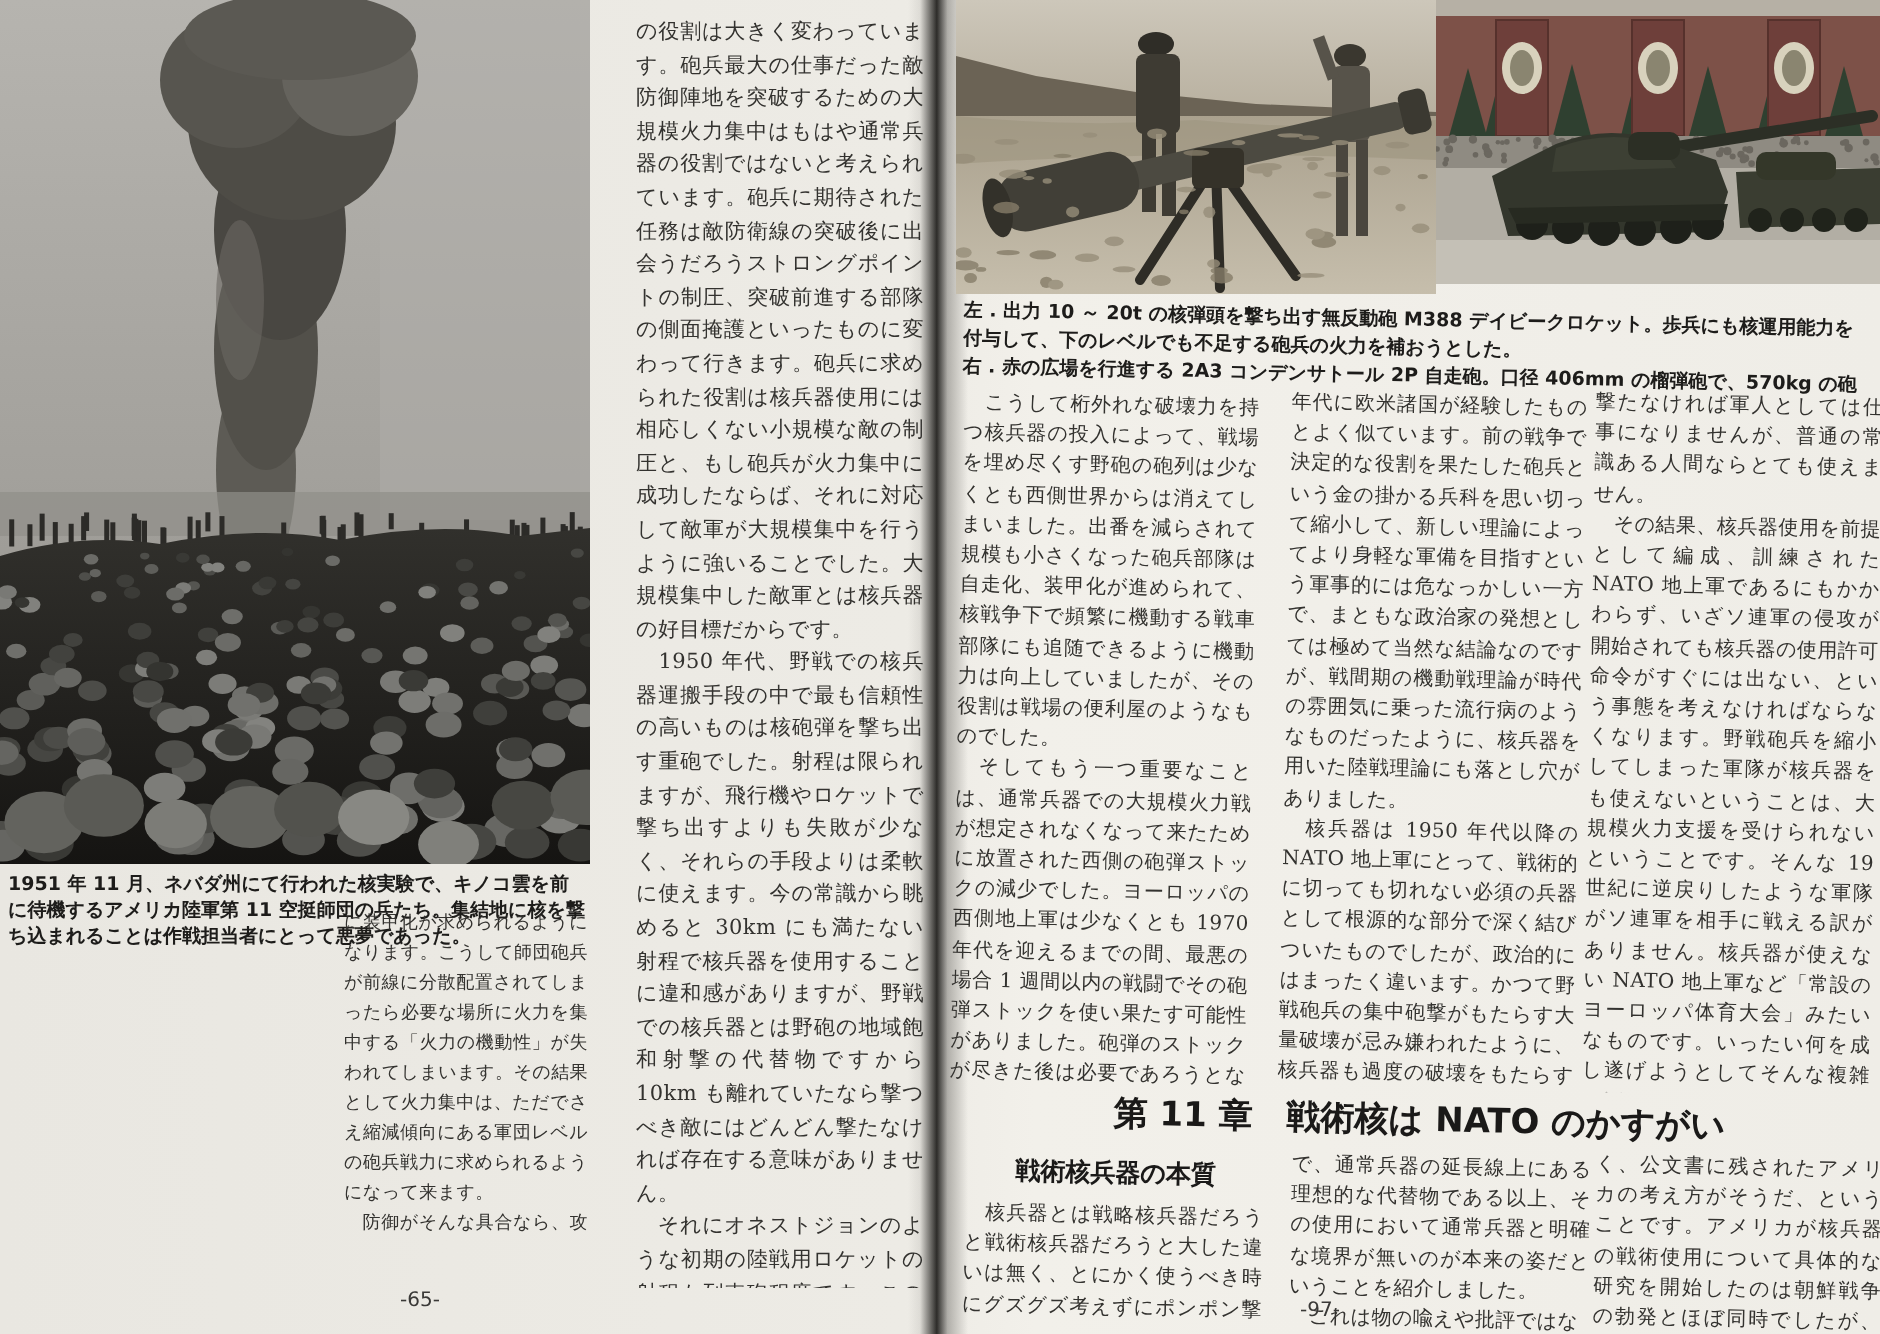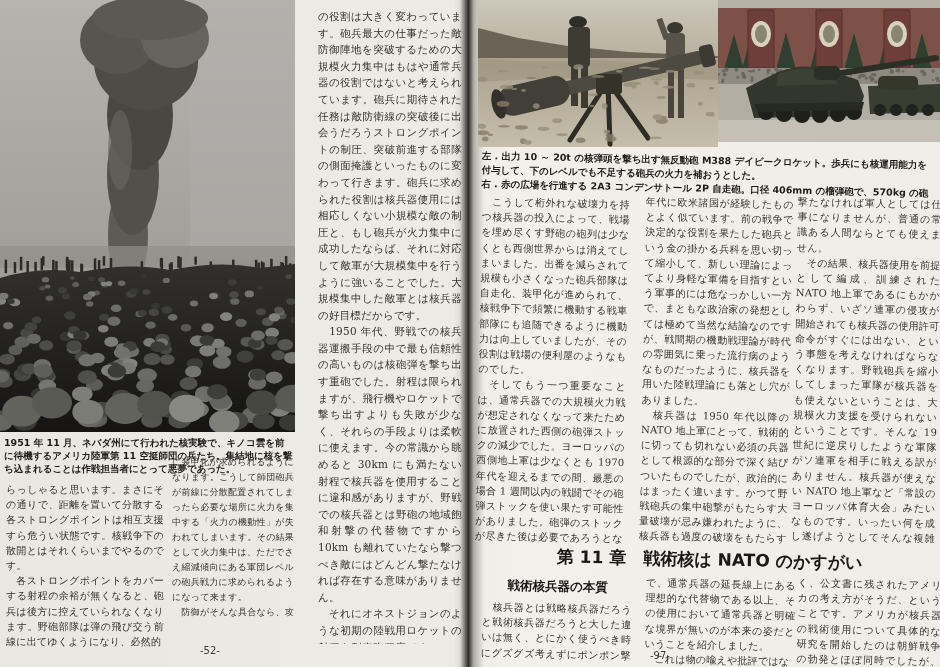--- a/index.html
+++ b/index.html
@@ -275,31 +275,29 @@
         <ellipse cx="154.71375171467764" cy="404.6173611111111" rx="17.670010288065843" ry="13.782608024691358" fill="rgb(82,82,77)"></ellipse>
         <ellipse cx="186.84300411522634" cy="408.6595764746228" rx="17.818878600823044" ry="13.898725308641975" fill="rgb(136,136,131)"></ellipse>
         <ellipse cx="224.27266803840877" cy="422.2244255829904" rx="15.202314814814814" ry="11.857805555555556" fill="rgb(128,128,123)"></ellipse>
         <ellipse cx="261.64471879286697" cy="402.62055041152263" rx="15.746244855967078" ry="12.28207098765432" fill="rgb(71,71,66)"></ellipse>
         <ellipse cx="293.08261316872427" cy="398.6380744170096" rx="17.821039094650207" ry="13.900410493827161" fill="rgb(90,90,85)"></ellipse>
       </g>
   </svg>
 
   <div class="abs caption" style="left:4px;top:436px;width:290px;height:44px">1951 年 11 月、ネバダ州にて行われた核実験で、キノコ雲を前に待機するアメリカ陸軍第 11 空挺師団の兵たち。集結地に核を撃ち込まれることは作戦担当者にとって悪夢であった。</div>
 
-  <div class="abs body-text" style="left:6px;top:482px;width:158px;height:165px">らっしゃると思います。まさにその通りで、距離を置いて分散する各ストロングポイントは相互支援すら危うい状態です。核戦争下の散開とはそれくらいまでやるのです。
-　各ストロングポイントをカバーする射程の余裕が無くなると、砲兵は後方に控えていられなくなります。野砲部隊は弾の飛び交う前線に出てゆくようになり、必然的</div>
 
   <div class="abs body-text" style="left:172px;top:455px;width:122px;height:162px;font-size:9px;line-height:15px">に装甲化が求められるようになります。こうして師団砲兵が前線に分散配置されてしまったら必要な場所に火力を集中する「火力の機動性」が失われてしまいます。その結果として火力集中は、ただでさえ縮減傾向にある軍団レベルの砲兵戦力に求められるようになって来ます。
 　防御がそんな具合なら、攻撃はどうなのかと言えば、やはり砲兵</div>
 
   <div class="abs body-text lp-main" style="left:318px;top:8px;width:144px;height:636px">の役割は大きく変わっています。砲兵最大の仕事だった敵防御陣地を突破するための大規模火力集中はもはや通常兵器の役割ではないと考えられています。砲兵に期待された任務は敵防衛線の突破後に出会うだろうストロングポイントの制圧、突破前進する部隊の側面掩護といったものに変わって行きます。砲兵に求められた役割は核兵器使用には相応しくない小規模な敵の制圧と、もし砲兵が火力集中に成功したならば、それに対応して敵軍が大規模集中を行うように強いることでした。大規模集中した敵軍とは核兵器の好目標だからです。
 　1950 年代、野戦での核兵器運搬手段の中で最も信頼性の高いものは核砲弾を撃ち出す重砲でした。射程は限られますが、飛行機やロケットで撃ち出すよりも失敗が少なく、それらの手段よりは柔軟に使えます。今の常識から眺めると 30km にも満たない射程で核兵器を使用することに違和感がありますが、野戦での核兵器とは野砲の地域飽和射撃の代替物ですから 10km も離れていたなら撃つべき敵にはどんどん撃たなければ存在する意味がありません。
 　それにオネストジョンのような初期の陸戦用ロケットの射程も列車砲程度です。このように戦後の陸戦ドクトリンの下での核兵器は「究極の破壊兵器」または「最後の手段」といった突出したものではありません。軍団レベルでの砲兵火力集中に代わって通常の戦闘と連続して用いられるべき存在だったのです。逆に言えば、NATO 軍にはアメリカ軍の核兵器に代わる大規模な火力発揮手段が無いのです。</div>
 
-  <div class="abs pagenum" style="left:200px;top:645px">-52-</div>
+  <div class="abs pagenum" style="left:200px;top:645px">-65-</div>
 
   <div class="abs" id="gutter"></div>
 
   <svg class="abs photo" style="left:478px;top:0" width="240" height="147" viewBox="0 0 240 147">
     <defs>
       <linearGradient id="sky2" x1="0" y1="0" x2="0" y2="1">
         <stop offset="0" stop-color="#cdc7ba"></stop>
           <stop offset="1" stop-color="#b7af9e"></stop>
       </linearGradient>
       <linearGradient id="ground2" x1="0" y1="0" x2="0" y2="1">

